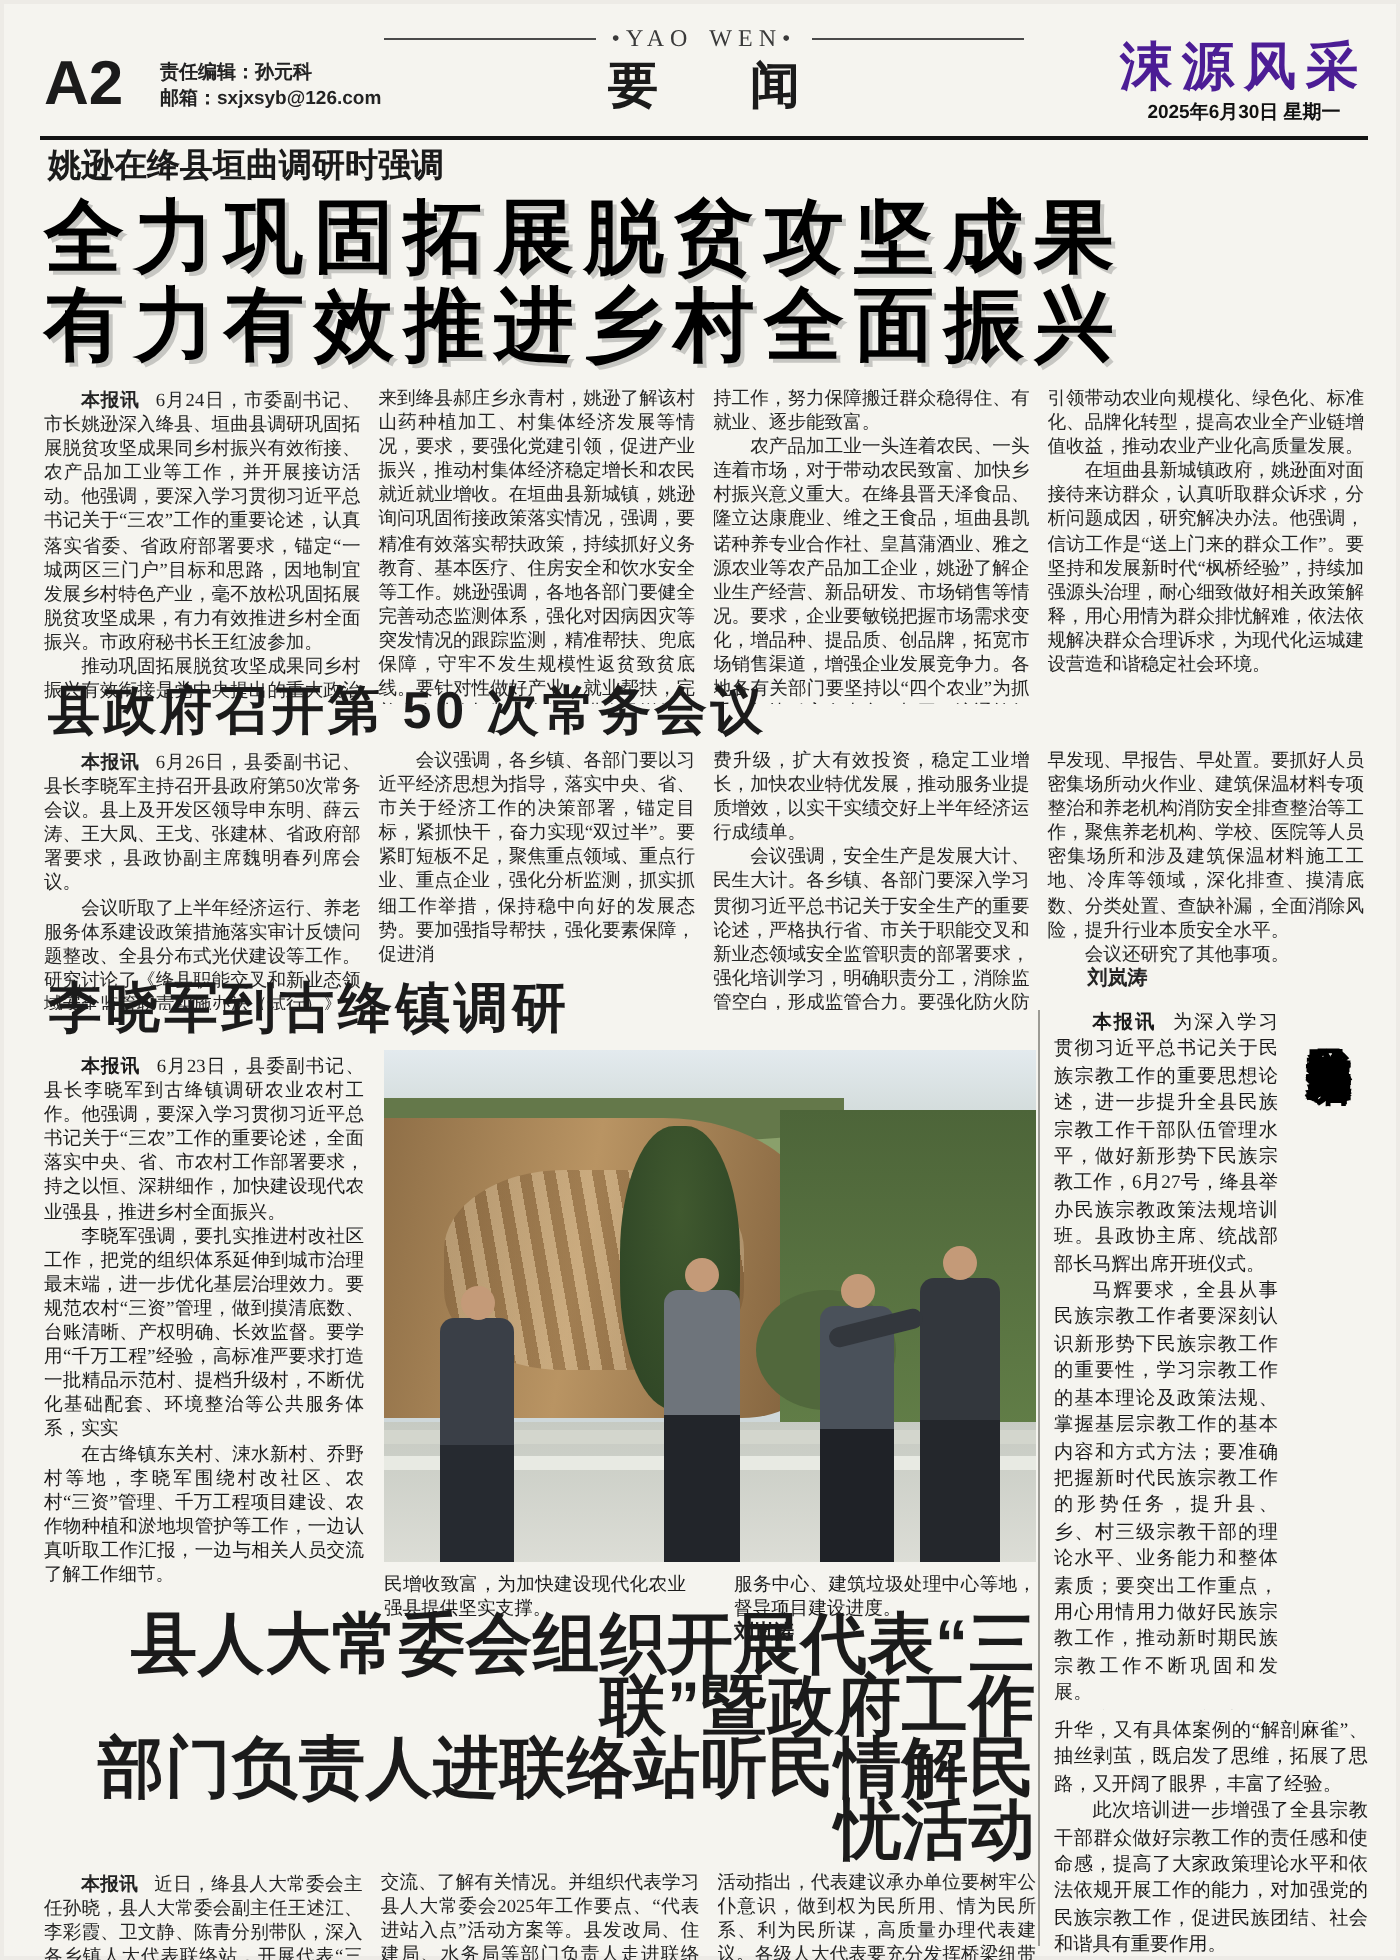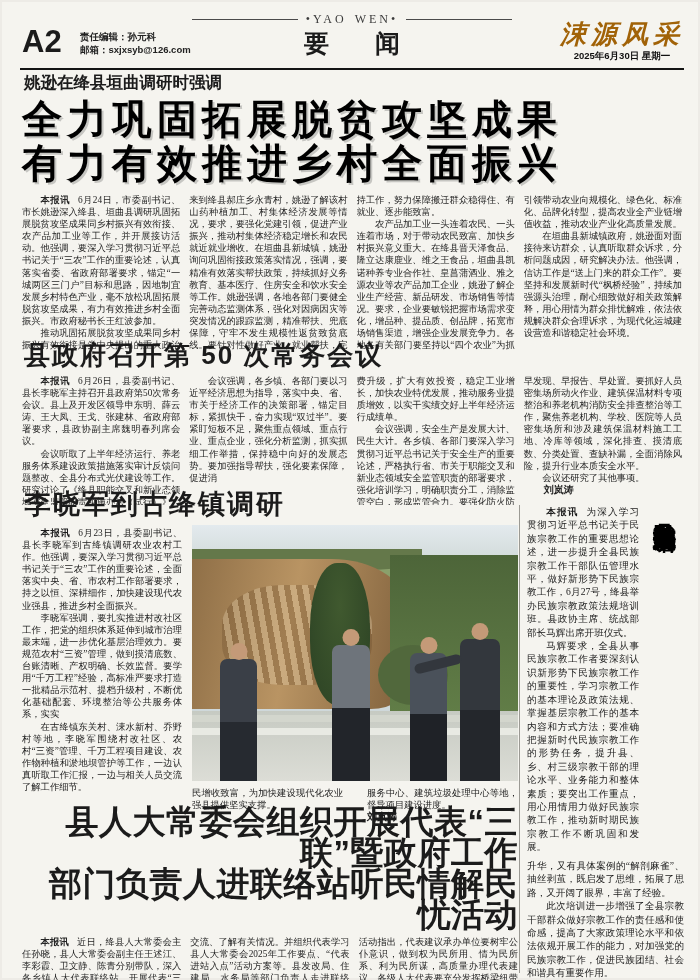--- a/index.html
+++ b/index.html
@@ -14,21 +14,21 @@
 
   
   .header{position:absolute;left:18px;top:16px;width:664px;height:50px;border-bottom:2px solid #141414;}
   .edition{position:absolute;left:2px;top:8px;font-family:"Liberation Sans",sans-serif;font-weight:900;font-size:31px;line-height:31px;}
   .editor-info{position:absolute;left:60px;top:12px;font-family:"Liberation Sans",sans-serif;font-size:9.5px;line-height:13px;font-weight:bold;color:#222;}
   .section-center{position:absolute;left:50%;top:-6px;transform:translateX(-50%);width:320px;text-align:left;}
   .pinyin-row{display:flex;align-items:center;gap:8px;font-size:12px;letter-spacing:3px;color:#3a3a3a;}
   .pinyin-row .rule{flex:1;height:1px;background:#4a4a4a;}
   .section-chars{display:flex;justify-content:center;gap:46px;font-size:25px;font-weight:bold;line-height:30px;margin-top:2px;}
   .masthead{position:absolute;right:0;top:2px;text-align:center;}
-  .masthead-name{font-family:"DejaVu Serif",serif;font-style:italic;font-weight:bold;font-size:26px;line-height:28px;letter-spacing:5px;color:#a16207;}
+  .masthead-name{font-family:"DejaVu Serif",serif;font-weight:bold;font-size:26px;line-height:28px;letter-spacing:5px;color:#4c1d95;}
   .masthead-date{font-family:"Liberation Sans",sans-serif;font-weight:bold;font-size:9.5px;margin-top:2px;color:#111;}
 
   
   .cols{display:flex;gap:9px;}
   .col{flex:1;text-align:justify;font-size:9.3px;line-height:12.1px;color:#242424;overflow:hidden;}
   .col-open{overflow:visible;}
   .col p{margin:0;text-indent:2em;}
   .col p.cont{text-indent:0;}
   b.lead{font-family:"Liberation Sans",sans-serif;margin-right:8px;}
   .byline{text-align:left;font-family:"Liberation Sans",sans-serif;font-weight:bold;font-size:10px;padding-right:8px;margin-top:3px;text-indent:0;}

